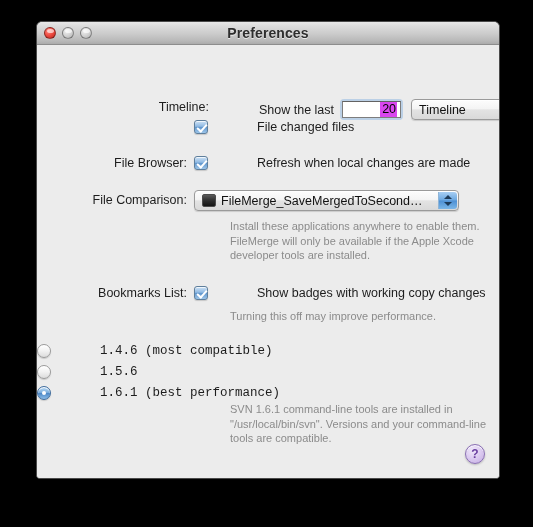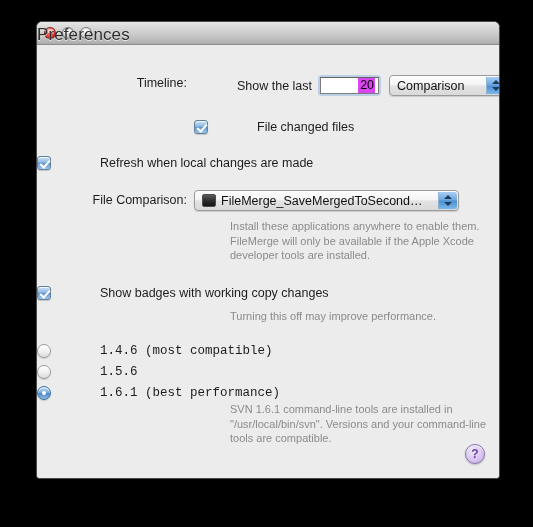--- a/index.html
+++ b/index.html
@@ -33,22 +33,23 @@
     position: relative;
     height: 22px;
     background: linear-gradient(to bottom,
         #e8e8e8 0%, #dcdcdc 18%, #cccccc 52%, #b9b9b9 85%, #ababab 100%);
     border-bottom: 1px solid #8d8d8d;
     border-radius: 5px 5px 0 0;
   }
   .title-text {
     position: absolute;
     left: 0; right: 0; top: 3px;
-    font-size: 17px;
-    font-weight: normal;
+    text-align: center;
+    font-size: 14px;
+    font-weight: bold;
     color: #2e2e2e;
     text-shadow: 0 1px 0 rgba(255,255,255,0.65);
     letter-spacing: 0.1px;
   }
   .traffic {
     position: absolute;
     left: 7px;
     top: 5px;
     display: flex;
     gap: 6px;
@@ -284,46 +285,47 @@
     <div class="traffic">
       <div class="tl tl-close"></div>
       <div class="tl tl-min"></div>
       <div class="tl tl-zoom"></div>
     </div>
     <div class="title-text">Preferences</div>
   </div>
 
   <div class="pane">
 
-    <div class="row" style="left:0; top:30px;">
+    <div class="row" style="left:0; top:54px;padding-left:22px;">
       <div class="lbl">Timeline:</div>
       <div class="ctl">
         <span class="plain">Show the last</span>
         <span class="field-wrap">
           <span class="field"><span class="sel">20</span></span>
         </span>
         <span class="popup" style="width:118px; margin-left:8px;">
-          <span class="ptext">Comparison</span>
+          <span class="ptext">Timeline</span>
           <span class="stepper">
             <span class="arr-up"></span>
             <span class="arr-dn"></span>
           </span>
         </span>
       </div>
     </div>
 
     <div class="row" style="left:0; top:74px;">
       <div class="lbl"></div>
       <div class="ctl cbrow">
         <span class="cb"></span>
         <span class="plain">File changed files</span>
       </div>
     </div>
 
     <div class="row" style="left:0; top:110px;">
+      <div class="lbl">File Browser:</div>
       <div class="ctl cbrow">
         <span class="cb"></span>
         <span class="plain">Refresh when local changes are made</span>
       </div>
     </div>
 
     <div class="row" style="left:0; top:145px;">
       <div class="lbl" style="line-height:21px;">File Comparison:</div>
       <div class="ctl">
         <span class="popup" style="width:265px;">
@@ -333,20 +335,21 @@
             <span class="arr-up"></span>
             <span class="arr-dn"></span>
           </span>
         </span>
       </div>
     </div>
 
     <div class="hint" style="top:174px;">Install these applications anywhere to enable them. FileMerge will only be available if the Apple Xcode developer tools are installed.</div>
 
     <div class="row" style="left:0; top:240px;">
+      <div class="lbl">Bookmarks List:</div>
       <div class="ctl cbrow">
         <span class="cb"></span>
         <span class="plain">Show badges with working copy changes</span>
       </div>
     </div>
 
     <div class="hint" style="top:264px;">Turning this off may improve performance.</div>
 
     <div class="row" style="left:0; top:295px;">
       <div>

